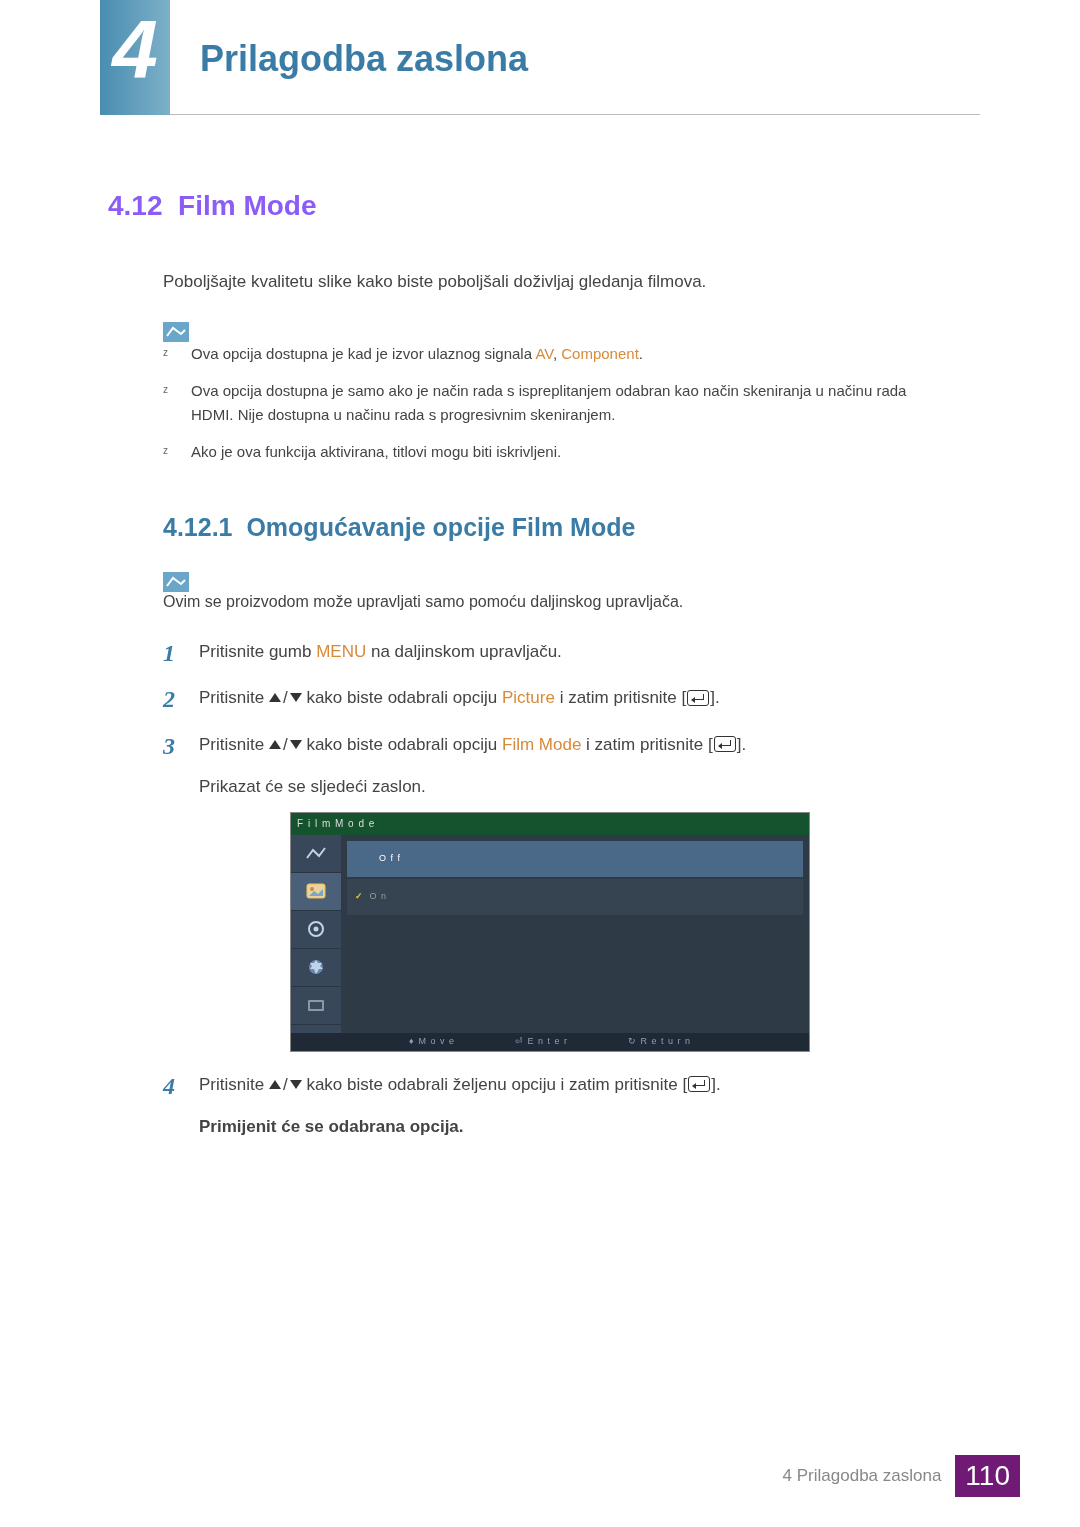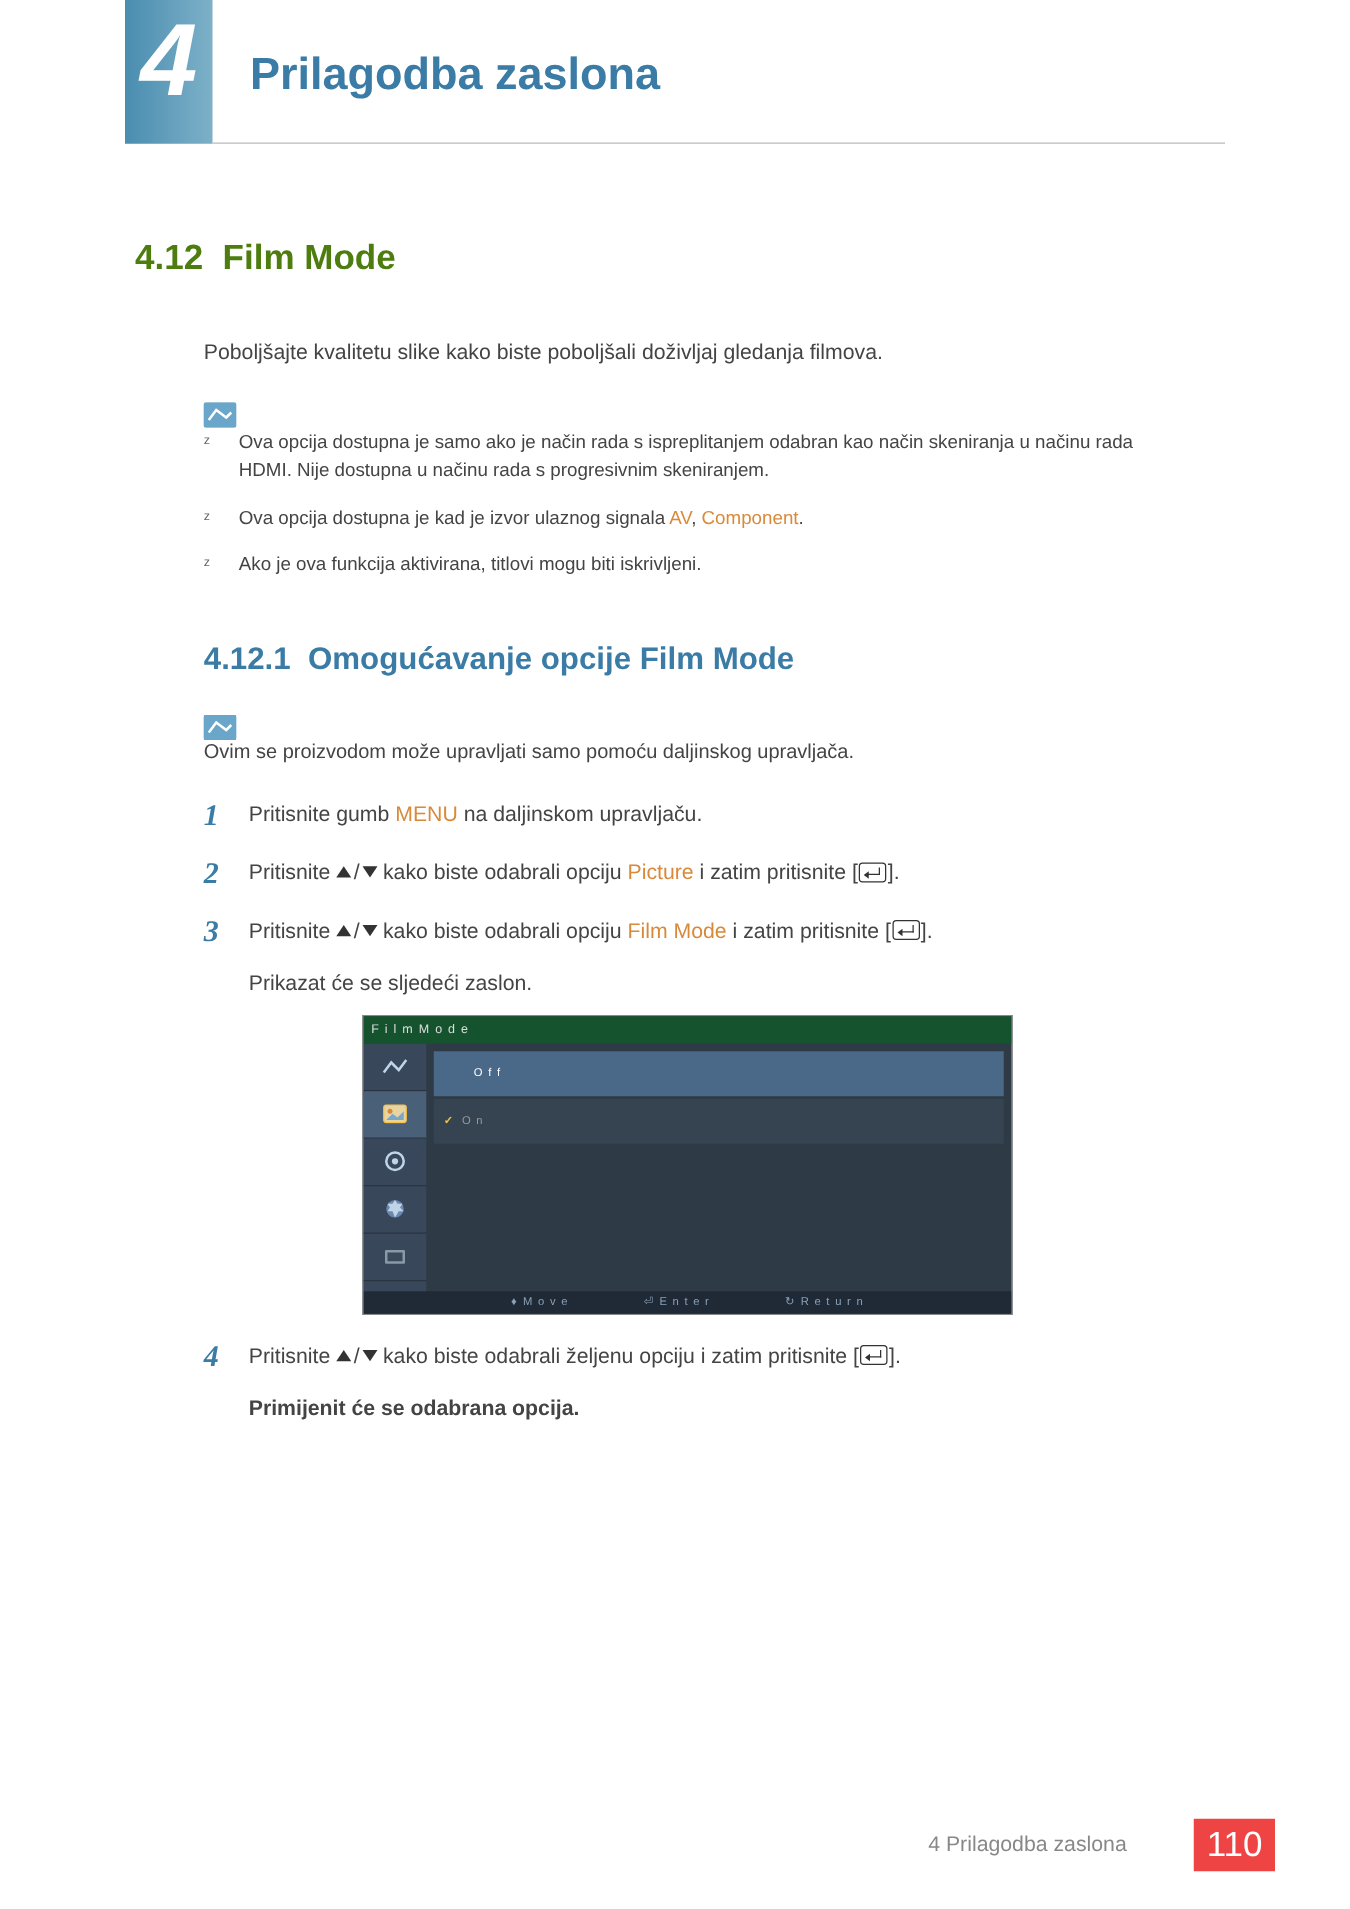--- a/index.html
+++ b/index.html
@@ -53,21 +53,21 @@
     background: #bbb;
   }
   .content {
     position: absolute;
     top: 190px;
     left: 108px;
     width: 870px;
   }
   h2.section-title {
     font-size: 28px;
-    color: #4d7c0f;
+    color: #8b5cf6;
     font-weight: 600;
     margin-bottom: 50px;
   }
   .intro {
     font-size: 17px;
     color: #444;
     margin-left: 55px;
     margin-bottom: 28px;
   }
   .note-row {
@@ -267,28 +267,27 @@
     height: 42px;
   }
   .footer-chapter {
     color: #888;
     font-size: 17px;
     display: flex;
     align-items: center;
     padding-right: 14px;
   }
   .footer-page {
-    background: #ef4444;
+    background: #701a75;
     color: #fff;
     font-size: 28px;
     padding: 0 10px;
     display: flex;
     align-items: center;
     font-weight: 500;
-    margin-left: 40px;
   }
 </style>
 </head>
 <body>
 
 <div class="header-block">
   <div class="chapter-tab">
     <span class="chapter-tab-text">4</span>
   </div>
   <div class="chapter-title">Prilagodba zaslona</div>
@@ -306,24 +305,24 @@
   <div class="note-row">
     <span class="note-icon">
       <svg width="26" height="20" viewBox="0 0 26 20">
         <rect x="0" y="0" width="26" height="20" fill="#6aa6c9"></rect>
         <path d="M4 14 L10 6 L18 12 L22 8" stroke="#fff" stroke-width="2" fill="none"></path>
       </svg>
     </span>
     <div class="note-lines">
       <ul>
         <li>
-          <span>Ova opcija dostupna je samo ako je način rada s ispreplitanjem odabran kao način skeniranja u načinu rada HDMI. Nije dostupna u načinu rada s progresivnim skeniranjem.</span>
+          <span>Ova opcija dostupna je kad je izvor ulaznog signala </span><span class="hl">AV</span><span>, </span><span class="hl">Component</span><span>.</span>
         </li>
         <li>
-          <span>Ova opcija dostupna je kad je izvor ulaznog signala </span><span class="hl">AV</span><span>, </span><span class="hl">Component</span><span>.</span>
+          <span>Ova opcija dostupna je samo ako je način rada s ispreplitanjem odabran kao način skeniranja u načinu rada HDMI. Nije dostupna u načinu rada s progresivnim skeniranjem.</span>
         </li>
         <li>
           <span>Ako je ova funkcija aktivirana, titlovi mogu biti iskrivljeni.</span>
         </li>
       </ul>
     </div>
   </div>
 
   <h3 class="subsection-title">
     <span>4.12.1</span>&nbsp;&nbsp;<span>Omogućavanje opcije Film Mode</span>

